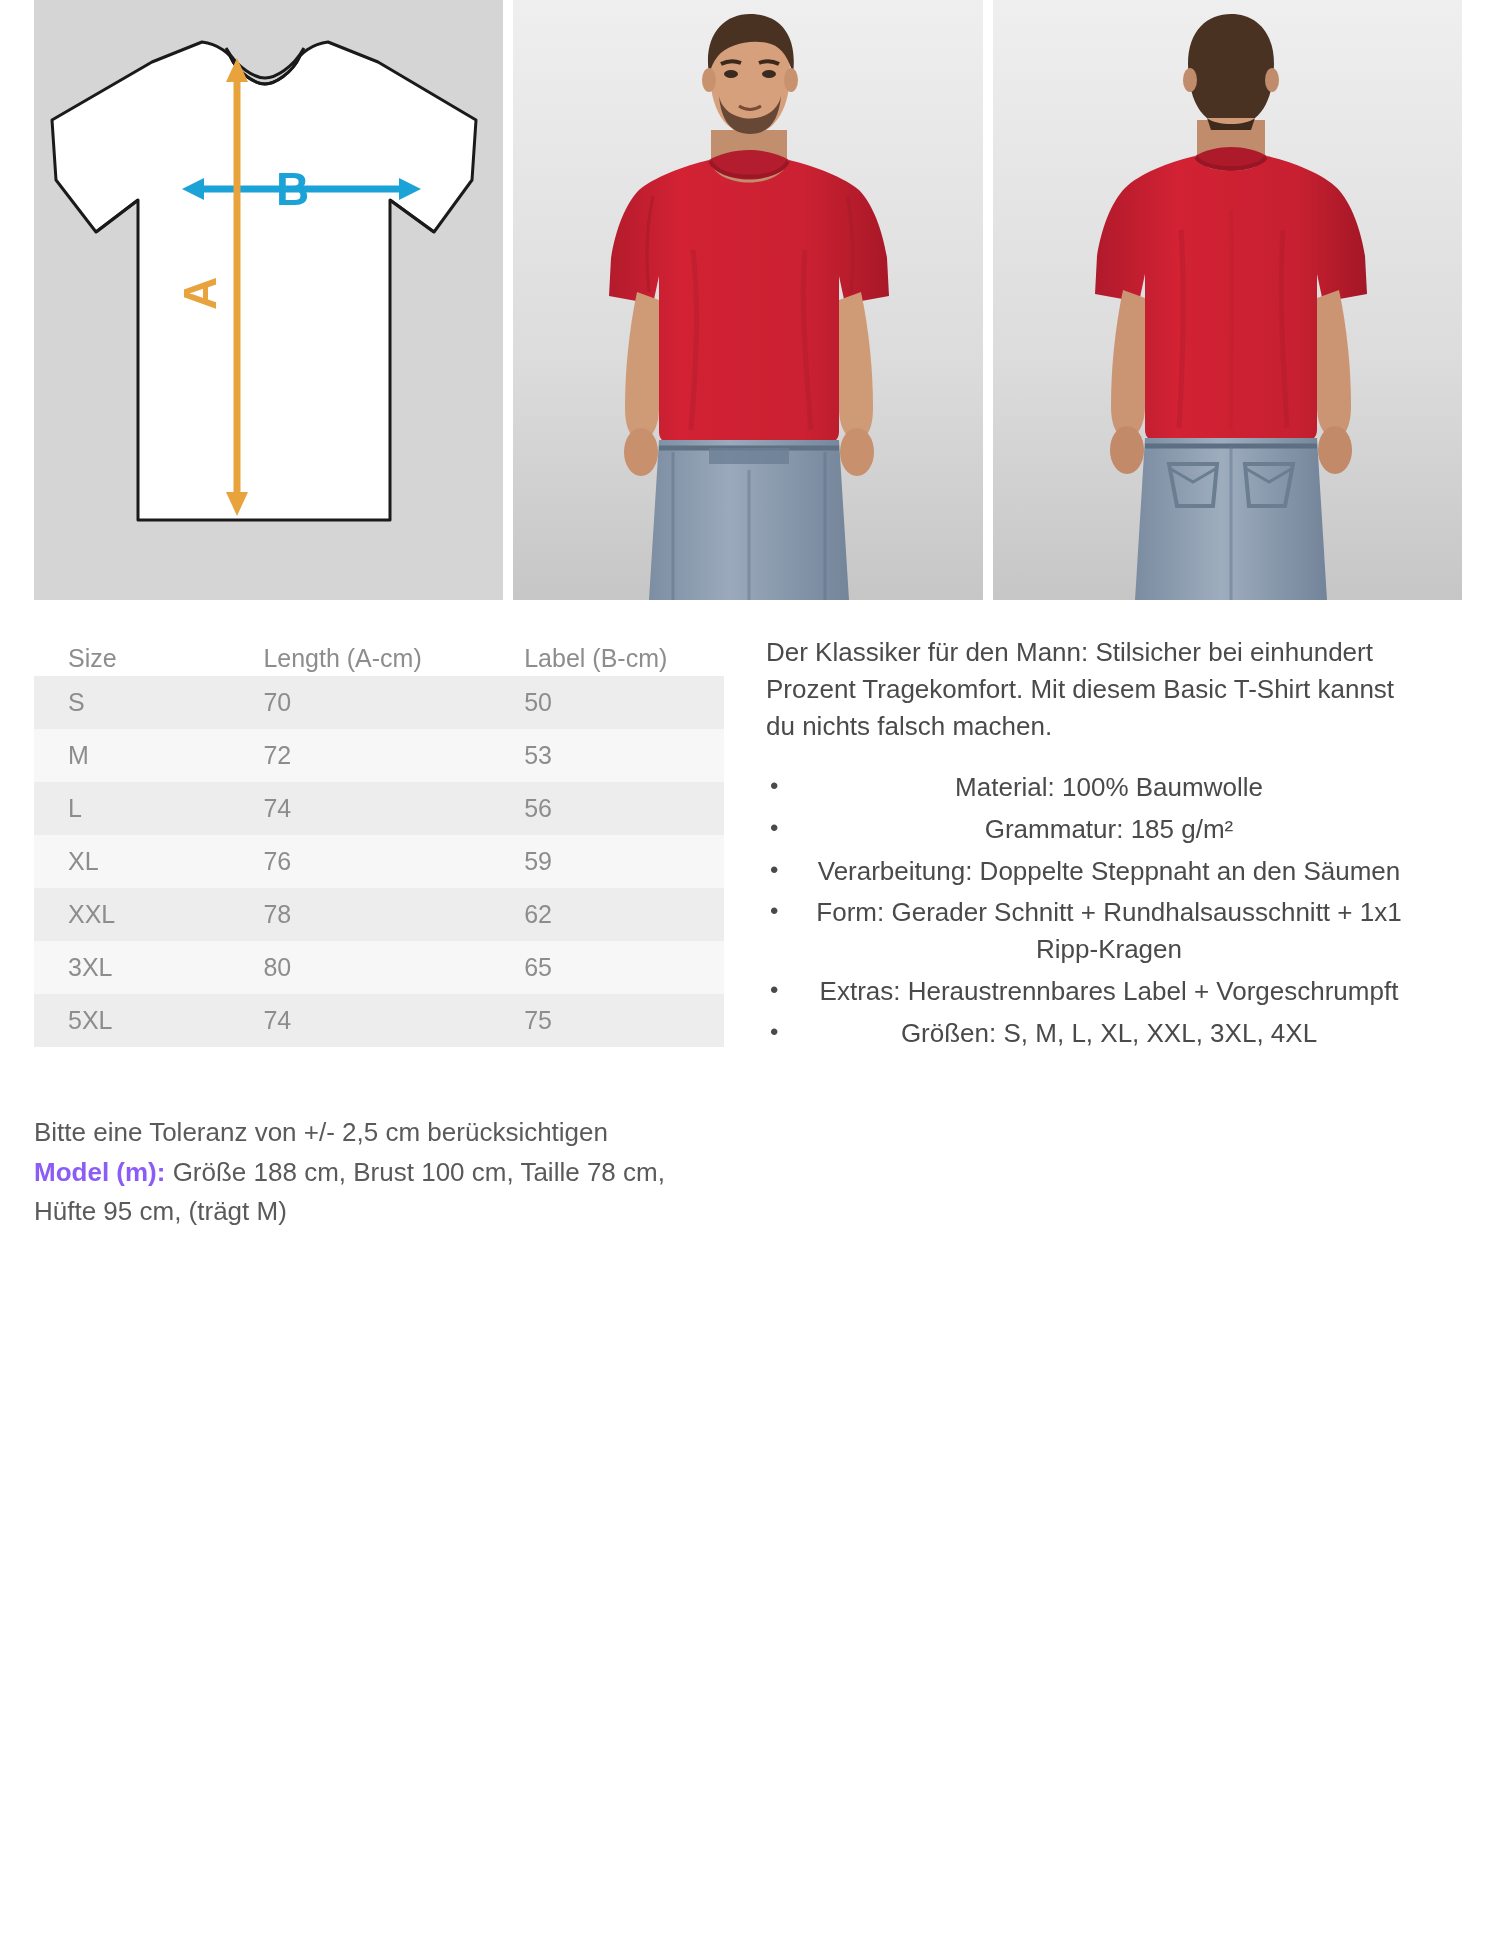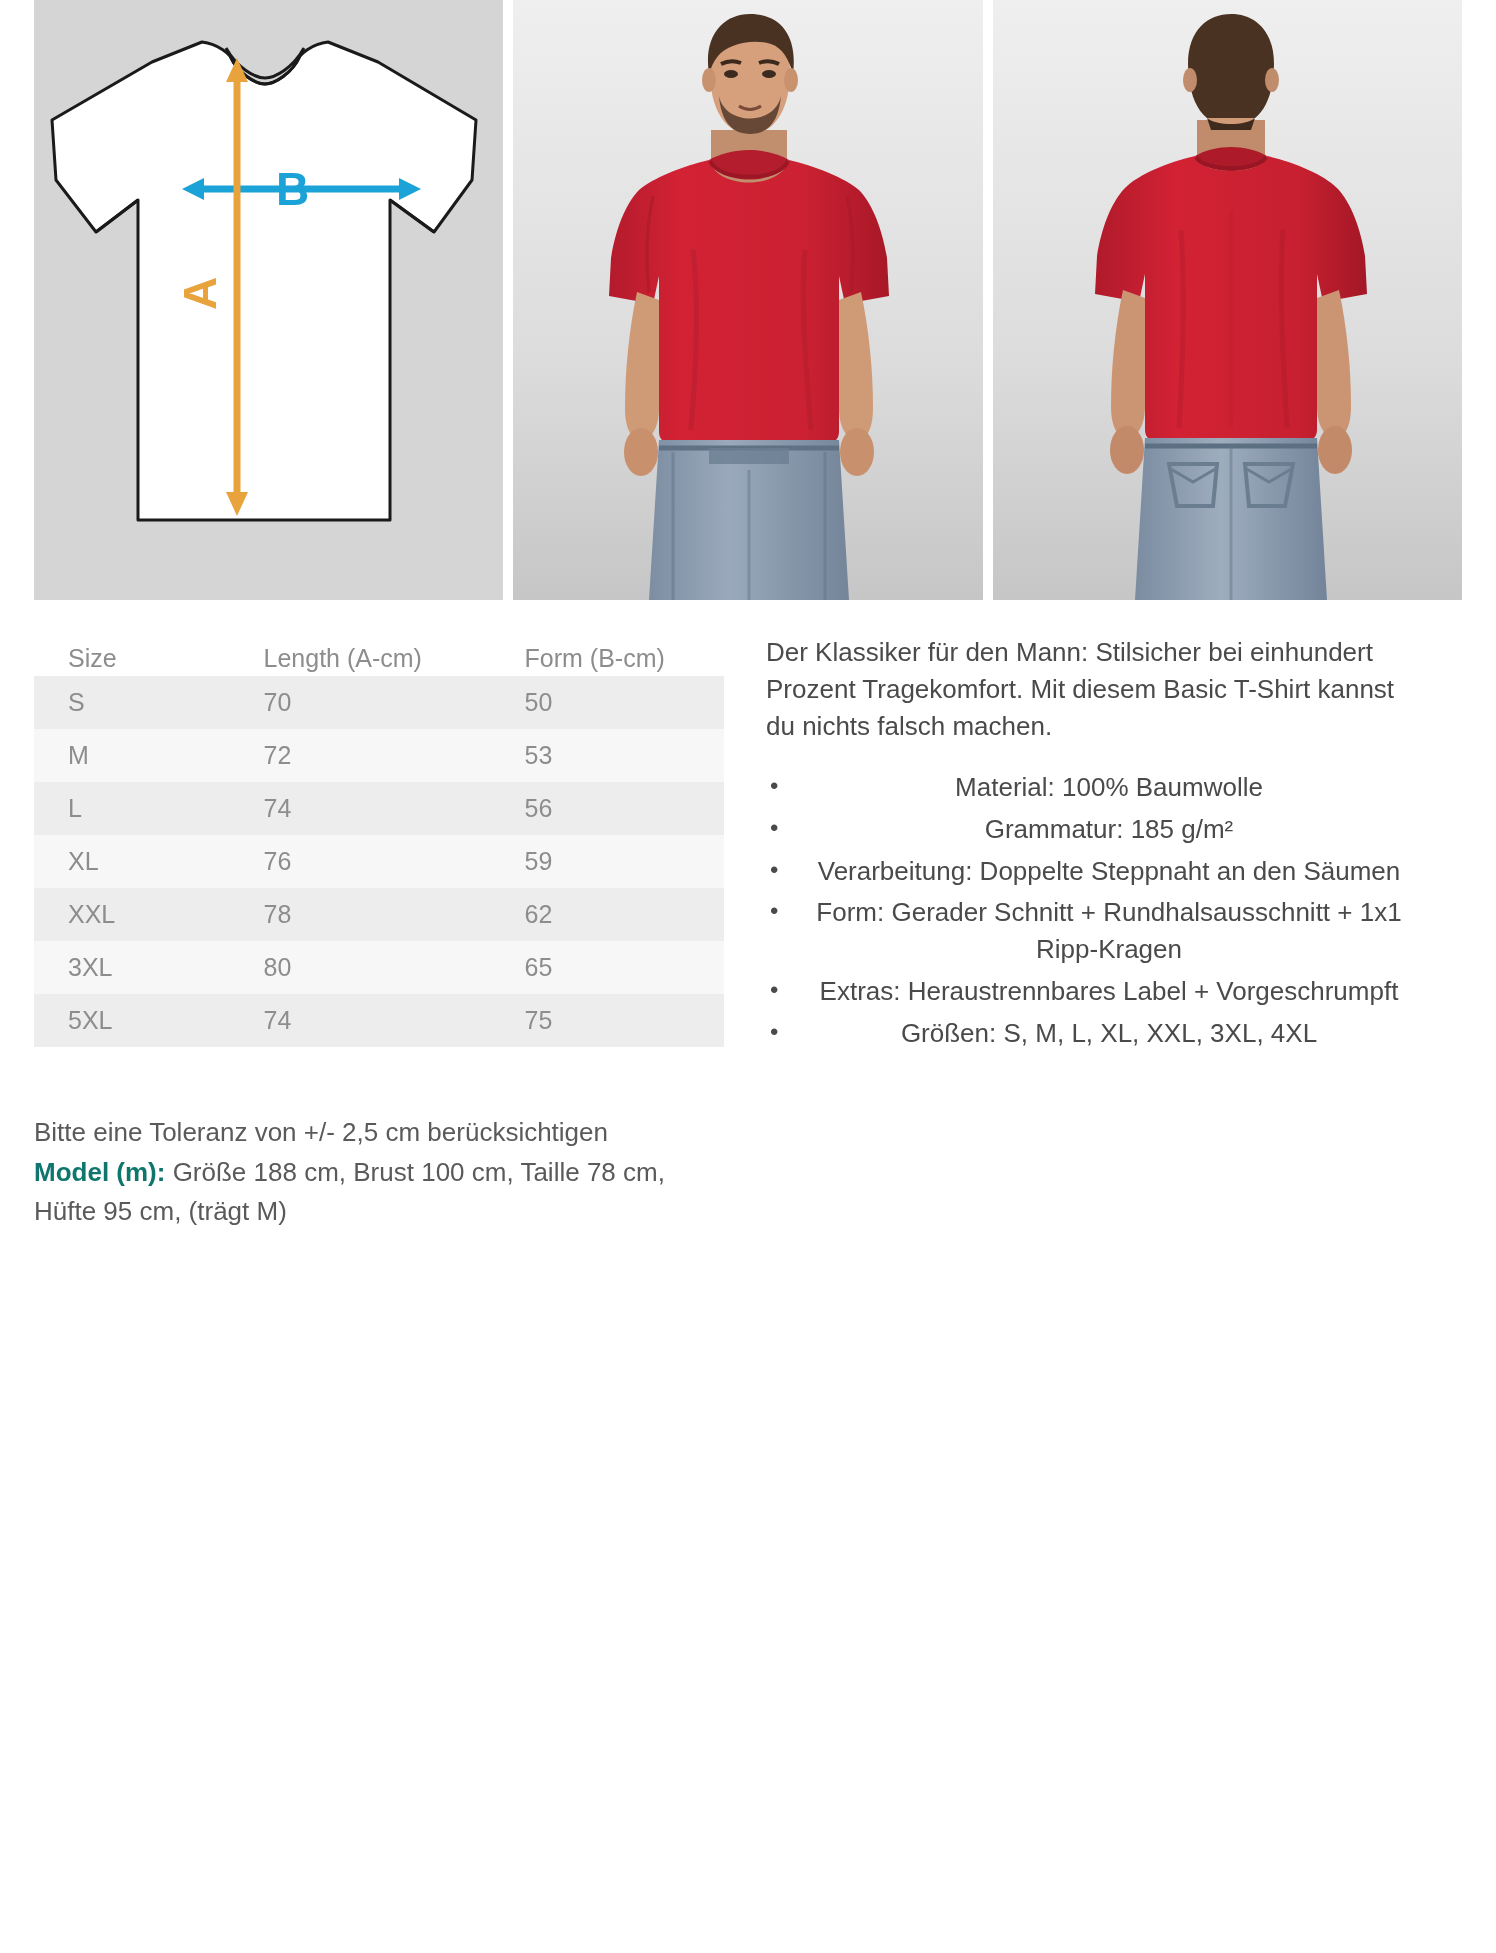--- a/index.html
+++ b/index.html
@@ -89,21 +89,21 @@
   .col-length { width: 265px; }
   .col-width { width: 235px; }
 
   .note {
     width: 690px;
     margin-top: 66px;
     font-size: 26px;
     line-height: 1.52;
     color: #5a5a5a;
   }
-  .note .bold { font-weight: bold; color: #0f766e; }
+  .note .bold { font-weight: bold; color: #8b5cf6; }
 
   
   .desc {
     width: 660px;
     padding-top: 4px;
   }
   .desc-intro {
     font-size: 26px;
     line-height: 1.42;
     color: #4a4a4a;
@@ -285,21 +285,21 @@
 </div>
 
 <div class="lower">
 
   <div>
     <table class="size-table">
       <thead>
         <tr>
           <th class="col-size">Size</th>
           <th class="col-length">Length (A-cm)</th>
-          <th class="col-width">Form (B-cm)</th>
+          <th class="col-width">Label (B-cm)</th>
         </tr>
       </thead>
       <tbody>
         <tr>
           <td>S</td>
           <td>70</td>
           <td>50</td>
         </tr>
         <tr>
           <td>M</td>

